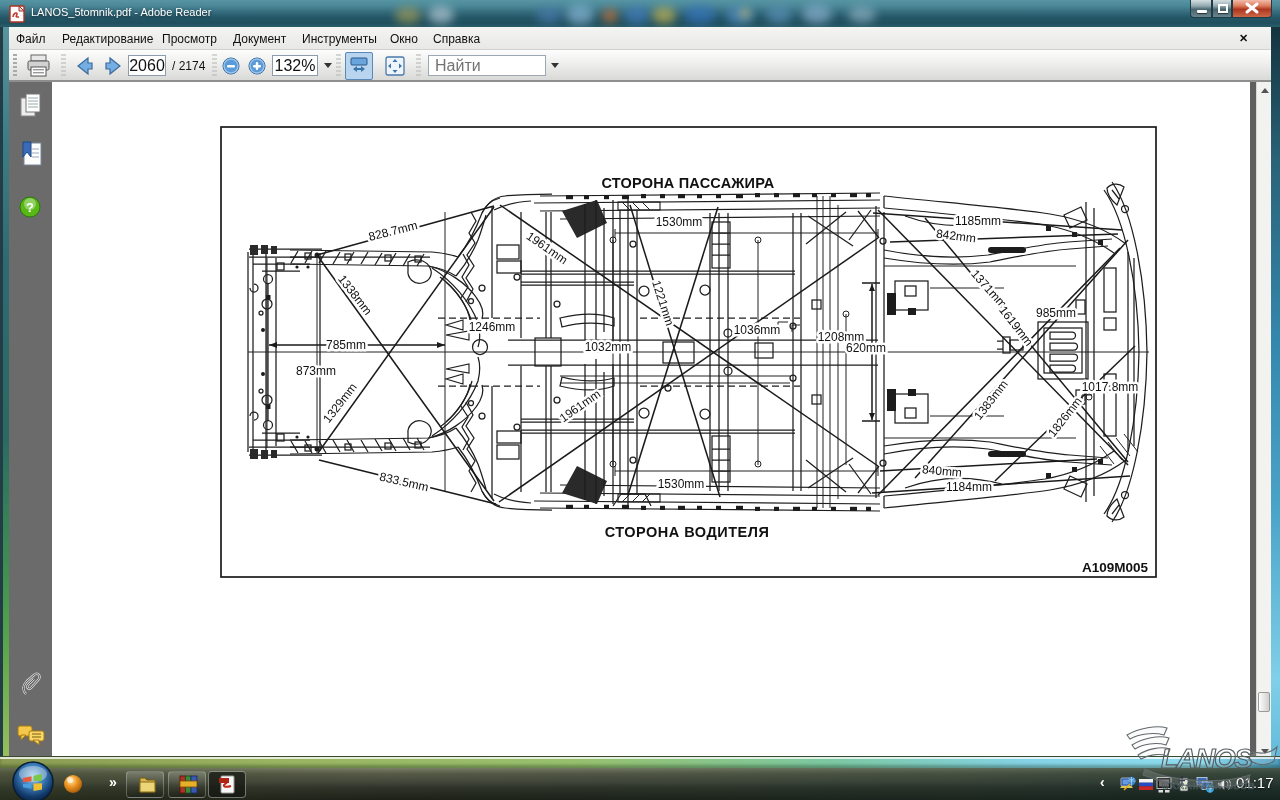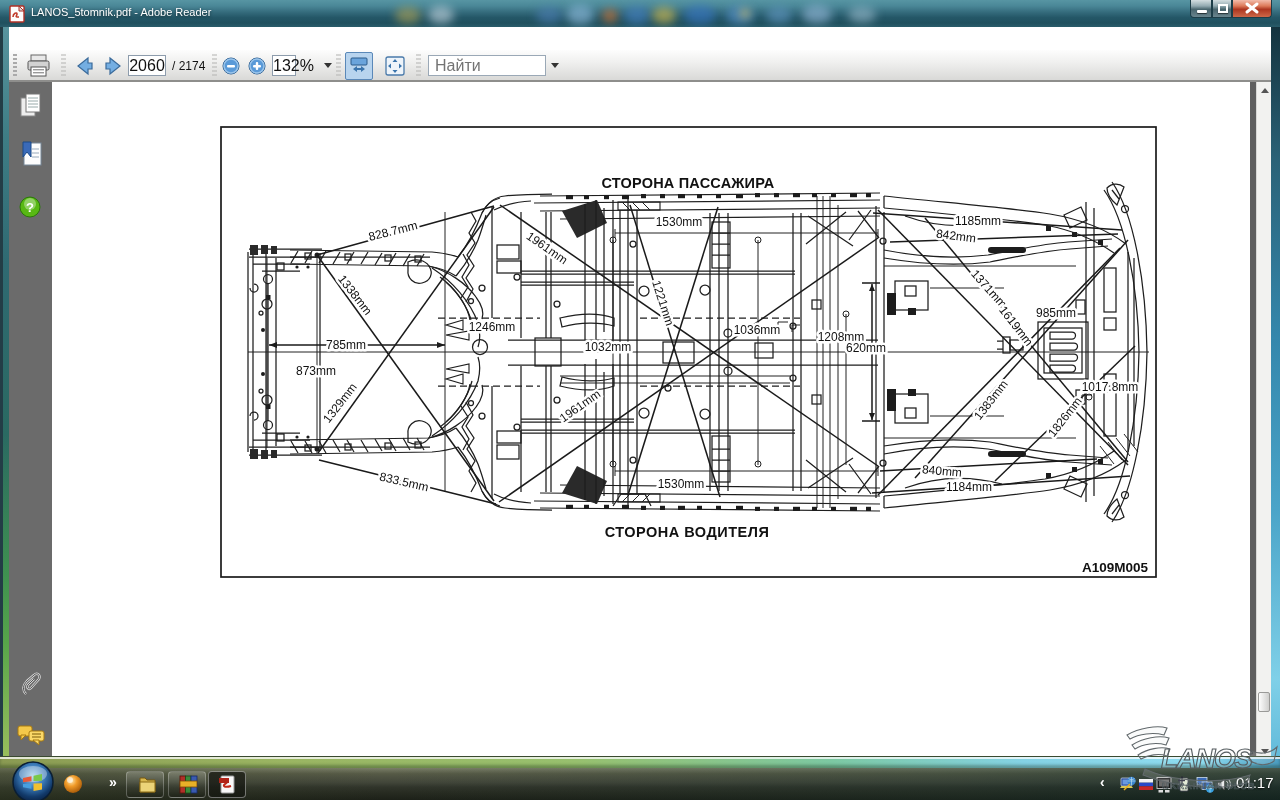--- a/index.html
+++ b/index.html
@@ -97,20 +97,30 @@
     <div class="wbtn max">
         <div style="position:absolute;left:5px;top:4px;width:10px;height:9px;border:2px solid #fff;box-shadow:0 1px 1px rgba(0,0,0,.5);background:transparent"></div>
       </div>
     <div class="wbtn close">
       <svg width="38" height="17" viewBox="0 0 38 17" style="position:absolute;left:0;top:0">
         <path d="M14 4 L24 12 M24 4 L14 12" stroke="#fff" stroke-width="3" stroke-linecap="round"></path>
       </svg>
     </div>
   </div>
 
+  <div class="abs" id="menubar">
+    <span class="mi" style="left:7px">Файл</span>
+    <span class="mi" style="left:53px">Редактирование</span>
+    <span class="mi" style="left:153px">Просмотр</span>
+    <span class="mi" style="left:224px">Документ</span>
+    <span class="mi" style="left:293px">Инструменты</span>
+    <span class="mi" style="left:381px">Окно</span>
+    <span class="mi" style="left:424px">Справка</span>
+    <span class="mi" style="left:1230px;font-weight:bold;font-size:11px;top:5px">✕</span>
+  </div>
 
   <div class="abs" id="toolbar">
     <div style="position:absolute;left:4px;top:4px;width:4px;height:24px;background:repeating-linear-gradient(180deg,#aaa 0 2px,transparent 2px 4px)"></div>
 
     <svg style="position:absolute;left:16px;top:3px" width="28" height="26" viewBox="0 0 28 26">
       <rect x="6" y="2" width="15" height="6" fill="#e8e8e8" stroke="#666"></rect>
       <rect x="3" y="8" width="21" height="9" rx="1.5" fill="#d2d2d2" stroke="#555"></rect>
       <rect x="6" y="14" width="15" height="9" fill="#fff" stroke="#555"></rect>
       <rect x="8" y="16" width="11" height="1.4" fill="#999"></rect>
       <rect x="8" y="19" width="11" height="1.4" fill="#999"></rect>
@@ -131,21 +141,21 @@
       <circle cx="9" cy="9" r="8" fill="#5a9ad8" stroke="#2a5a8a"></circle>
       <circle cx="9" cy="9" r="7" fill="none" stroke="#9ac4ea" stroke-width="1.5"></circle>
       <rect x="5" y="8" width="8" height="2.4" rx="1" fill="#fff"></rect>
     </svg>
     <svg style="position:absolute;left:239px;top:7px" width="18" height="18" viewBox="0 0 18 18">
       <circle cx="9" cy="9" r="8" fill="#5a9ad8" stroke="#2a5a8a"></circle>
       <circle cx="9" cy="9" r="7" fill="none" stroke="#9ac4ea" stroke-width="1.5"></circle>
       <rect x="5" y="8" width="8" height="2.4" rx="1" fill="#fff"></rect>
       <rect x="7.8" y="5" width="2.4" height="8" rx="1" fill="#fff"></rect>
     </svg>
-    <div class="tbox" style="left:263px;top:5px;width:24px;height:21px;text-align:left;line-height:20px">132%</div>
+    <div class="tbox" style="left:263px;top:5px;width:46px;height:21px;text-align:center;line-height:20px">132%</div>
     <div style="position:absolute;left:315px;top:13px;width:0;height:0;border-left:4px solid transparent;border-right:4px solid transparent;border-top:5px solid #333"></div>
     <div class="tsep" style="left:327px"></div>
 
     <div style="position:absolute;left:336px;top:2px;width:28px;height:28px;background:#b8d4ee;border:1px solid #5a88b8;border-radius:2px"></div>
     <svg style="position:absolute;left:340px;top:6px" width="20" height="20" viewBox="0 0 20 20">
       <rect x="2" y="2" width="16" height="7" rx="1" fill="#6aa4dc" stroke="#2a5a8a"></rect>
       <path d="M4 14 L8 11 L8 13 L12 13 L12 11 L16 14 L12 17 L12 15 L8 15 L8 17 Z" fill="#3a74ac" transform="translate(0,-1)"></path>
     </svg>
     <svg style="position:absolute;left:374px;top:4px" width="24" height="24" viewBox="0 0 24 24">
       <rect x="3" y="3" width="18" height="18" rx="2" fill="#eef4fa" stroke="#4a7aaa" stroke-width="1.3"></rect>

